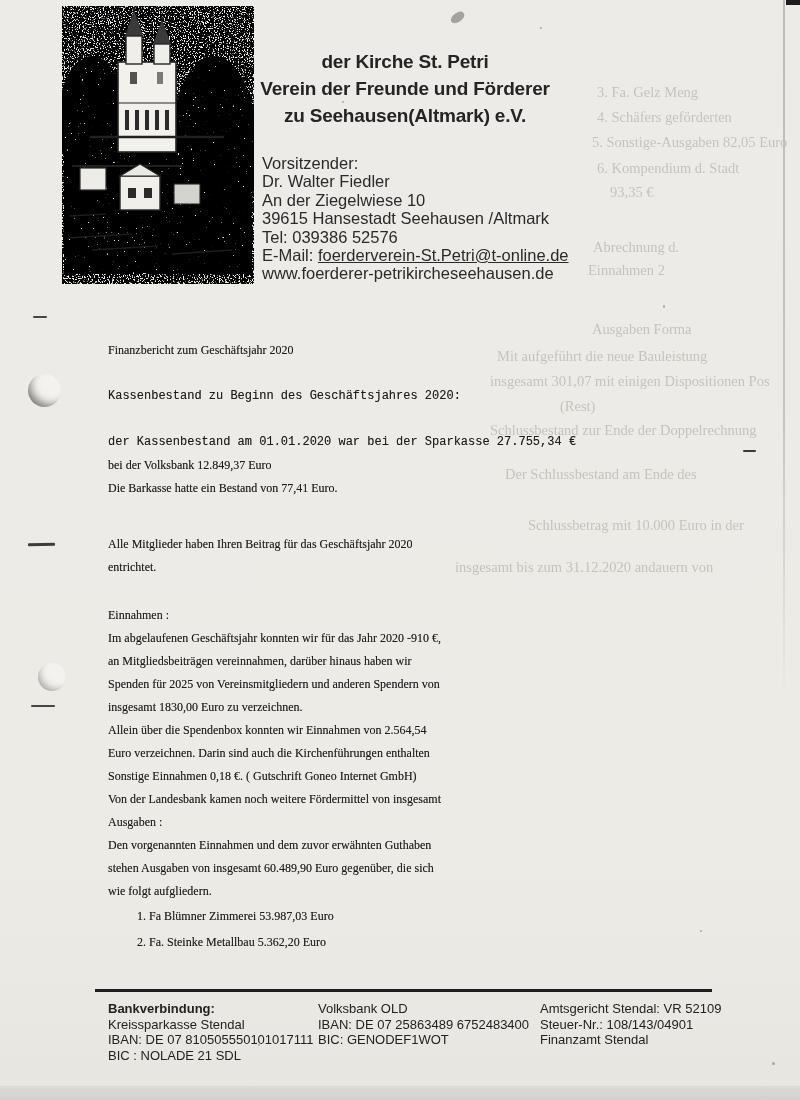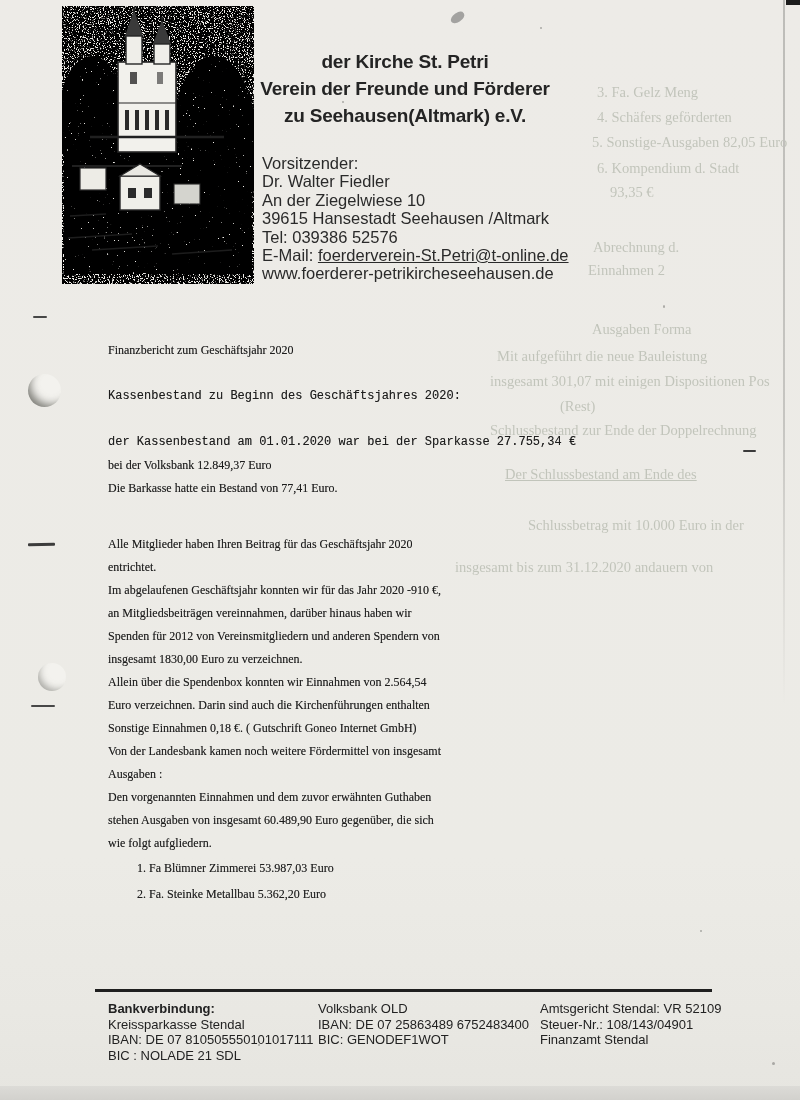--- a/index.html
+++ b/index.html
@@ -128,35 +128,36 @@
   <div class="bleed" style="left:592px;top:134px;">5. Sonstige-Ausgaben 82,05 Euro</div>
   <div class="bleed" style="left:597px;top:160px;">6. Kompendium d. Stadt</div>
   <div class="bleed" style="left:610px;top:184px;">93,35 €</div>
   <div class="bleed" style="left:593px;top:239px;">Abrechnung d.</div>
   <div class="bleed" style="left:588px;top:262px;">Einnahmen 2</div>
   <div class="bleed" style="left:592px;top:321px;">Ausgaben Forma</div>
   <div class="bleed" style="left:497px;top:348px;">Mit aufgeführt die neue Bauleistung</div>
   <div class="bleed" style="left:490px;top:373px;">insgesamt 301,07 mit einigen Dispositionen Pos</div>
   <div class="bleed" style="left:560px;top:398px;">(Rest)</div>
   <div class="bleed" style="left:490px;top:422px;">Schlussbestand zur Ende der Doppelrechnung</div>
-  <div class="bleed" style="left:505px;top:466px;text-decoration:underline;">Der Schlussbestand am Ende des</div>
+  <div class="bleed" style="left:505px;top:466px;">Der Schlussbestand am Ende des</div>
   <div class="bleed" style="left:528px;top:517px;">Schlussbetrag mit 10.000 Euro in der</div>
   <div class="bleed" style="left:455px;top:559px;">insgesamt bis zum 31.12.2020 andauern von</div>
 
   <div id="body-text">
     <div class="bl">Finanzbericht zum Geschäftsjahr 2020</div>
     <div class="bl mt23">Kassenbestand zu Beginn des Geschäftsjahres  2020:</div>
     <div class="bl mt23">der Kassenbestand am 01.01.2020 war bei der Sparkasse  27.755,34 €</div>
     <div class="bl">bei der Volksbank 12.849,37 Euro</div>
     <div class="bl">Die Barkasse hatte ein Bestand von 77,41 Euro.</div>
     <div class="bl mt33">Alle Mitglieder haben Ihren Beitrag für das Geschäftsjahr 2020</div>
     <div class="bl">entrichtet.</div>
+    <div class="bl mt25">Einnahmen :</div>
     <div class="bl">Im abgelaufenen Geschäftsjahr konnten wir für das Jahr 2020 -910 €,</div>
     <div class="bl">an Mitgliedsbeiträgen vereinnahmen, darüber hinaus haben wir</div>
-    <div class="bl">Spenden für 2012  von Vereinsmitgliedern und anderen Spendern von</div>
+    <div class="bl">Spenden für 2025  von Vereinsmitgliedern und anderen Spendern von</div>
     <div class="bl">insgesamt 1830,00 Euro zu verzeichnen.</div>
     <div class="bl">Allein über die Spendenbox konnten wir Einnahmen von 2.564,54</div>
     <div class="bl">Euro verzeichnen. Darin sind auch die Kirchenführungen enthalten</div>
     <div class="bl">Sonstige Einnahmen 0,18 €. ( Gutschrift Goneo Internet GmbH)</div>
     <div class="bl">Von der Landesbank kamen noch weitere Fördermittel von insgesamt</div>
     <div class="bl">Ausgaben :</div>
     <div class="bl">Den vorgenannten Einnahmen und dem zuvor erwähnten Guthaben</div>
     <div class="bl">stehen Ausgaben von insgesamt 60.489,90 Euro gegenüber, die sich</div>
     <div class="bl">wie folgt aufgliedern.</div>
     <div class="bl list">1. Fa Blümner Zimmerei 53.987,03 Euro</div>

